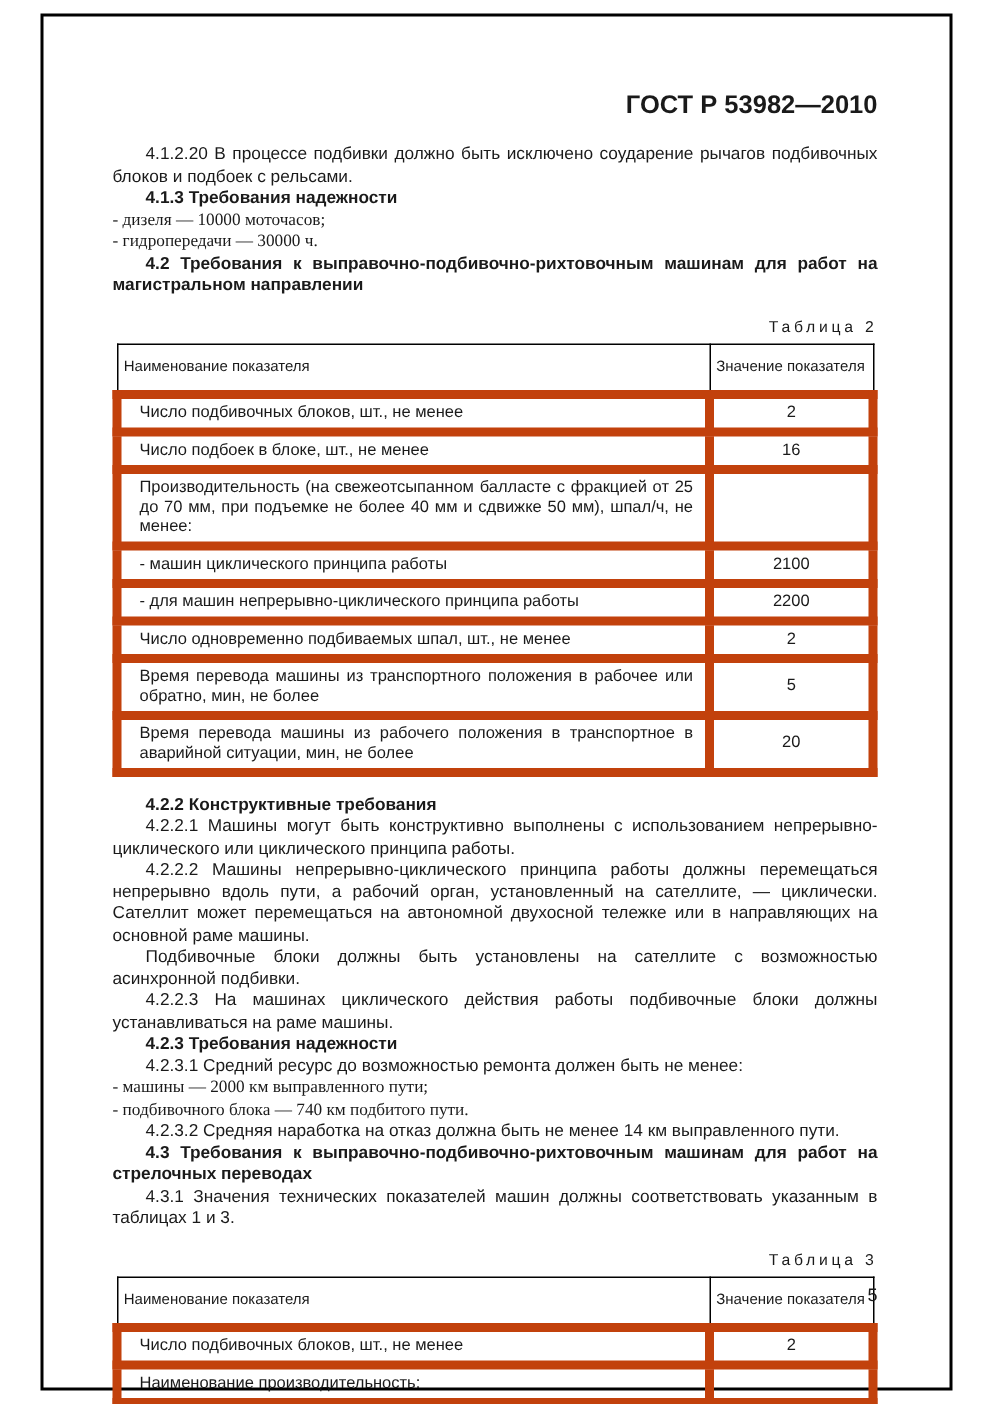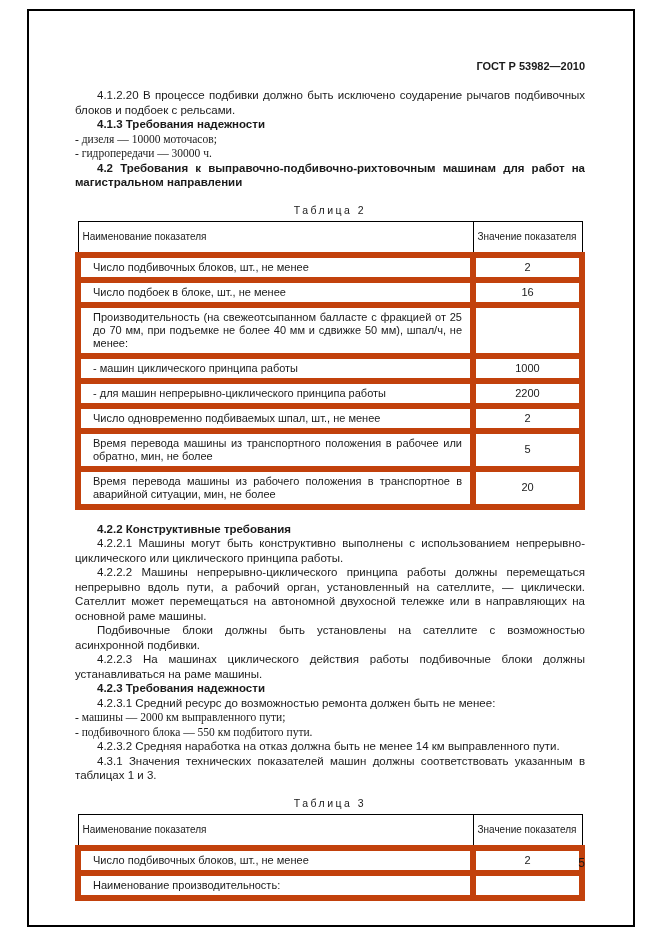--- a/index.html
+++ b/index.html
@@ -22,38 +22,38 @@
   }
   .content {
     position: absolute;
     left: 75px;
     right: 76px;
     top: 60px;
   }
   .doc-code {
     text-align: right;
     font-weight: bold;
-    font-size: 11px;
+    font-size: 17px;
     margin-bottom: 16px;
   }
   p {
     margin: 0;
     font-size: 11.5px;
     line-height: 14.5px;
     text-align: justify;
     text-indent: 22px;
   }
   p.noindent { text-indent: 0; font-family: Liberation Serif, serif; }
   p.bold { font-weight: bold; }
   .table-label {
     font-size: 10.5px;
     letter-spacing: 2.5px;
     margin: 14px 0 5px 0;
     text-indent: 0;
-    text-align: center;
+    text-align: right;
   }
   table.gost {
     width: 100%;
     border-collapse: collapse;
     font-size: 11px;
     margin-bottom: 12px;
   }
   table.gost th {
     border: 1px solid #000;
     font-weight: normal;
@@ -114,21 +114,21 @@
       <tr>
         <td>Число подбоек в блоке, шт., не менее</td>
         <td class="val">16</td>
       </tr>
       <tr>
         <td>Производительность (на свежеотсыпанном балласте с фракцией от 25 до 70 мм, при подъемке не более 40 мм и сдвижке 50 мм), шпал/ч, не менее:</td>
         <td class="val"></td>
       </tr>
       <tr>
         <td>- машин циклического принципа работы</td>
-        <td class="val">1000</td>
+        <td class="val">2100</td>
       </tr>
       <tr>
         <td>- для машин непрерывно-циклического принципа работы</td>
         <td class="val">2200</td>
       </tr>
       <tr>
         <td>Число одновременно подбиваемых шпал, шт., не менее</td>
         <td class="val">2</td>
       </tr>
       <tr>
@@ -143,22 +143,23 @@
   </table>
 
   <p class="bold sect-gap">4.2.2  Конструктивные требования</p>
   <p>4.2.2.1  Машины могут быть конструктивно выполнены с использованием непрерывно-циклического или циклического принципа работы.</p>
   <p>4.2.2.2  Машины непрерывно-циклического принципа работы должны перемещаться непрерывно вдоль пути, а рабочий орган, установленный на сателлите, — циклически. Сателлит может перемещаться на автономной двухосной тележке или в направляющих на основной раме машины.</p>
   <p>Подбивочные блоки должны быть установлены на сателлите с возможностью асинхронной подбивки.</p>
   <p>4.2.2.3  На машинах циклического действия работы подбивочные блоки должны устанавливаться на раме машины.</p>
   <p class="bold">4.2.3  Требования надежности</p>
   <p>4.2.3.1  Средний ресурс до возможностью ремонта должен быть не менее:</p>
   <p class="noindent">- машины — 2000 км выправленного пути;</p>
-  <p class="noindent">- подбивочного блока — 550 км подбитого пути.</p>
+  <p class="noindent">- подбивочного блока — 740 км подбитого пути.</p>
   <p>4.2.3.2  Средняя наработка на отказ должна быть не менее 14 км выправленного пути.</p>
+  <p class="bold">4.3  Требования к выправочно-подбивочно-рихтовочным машинам для работ на стрелочных переводах</p>
   <p>4.3.1  Значения технических показателей машин должны соответствовать указанным в таблицах 1 и 3.</p>
 
   <div class="table-label">Таблица 3</div>
 
   <table class="gost">
     <thead>
       <tr>
         <th>Наименование показателя</th>
         <th class="val-col">Значение показателя</th>
       </tr>

